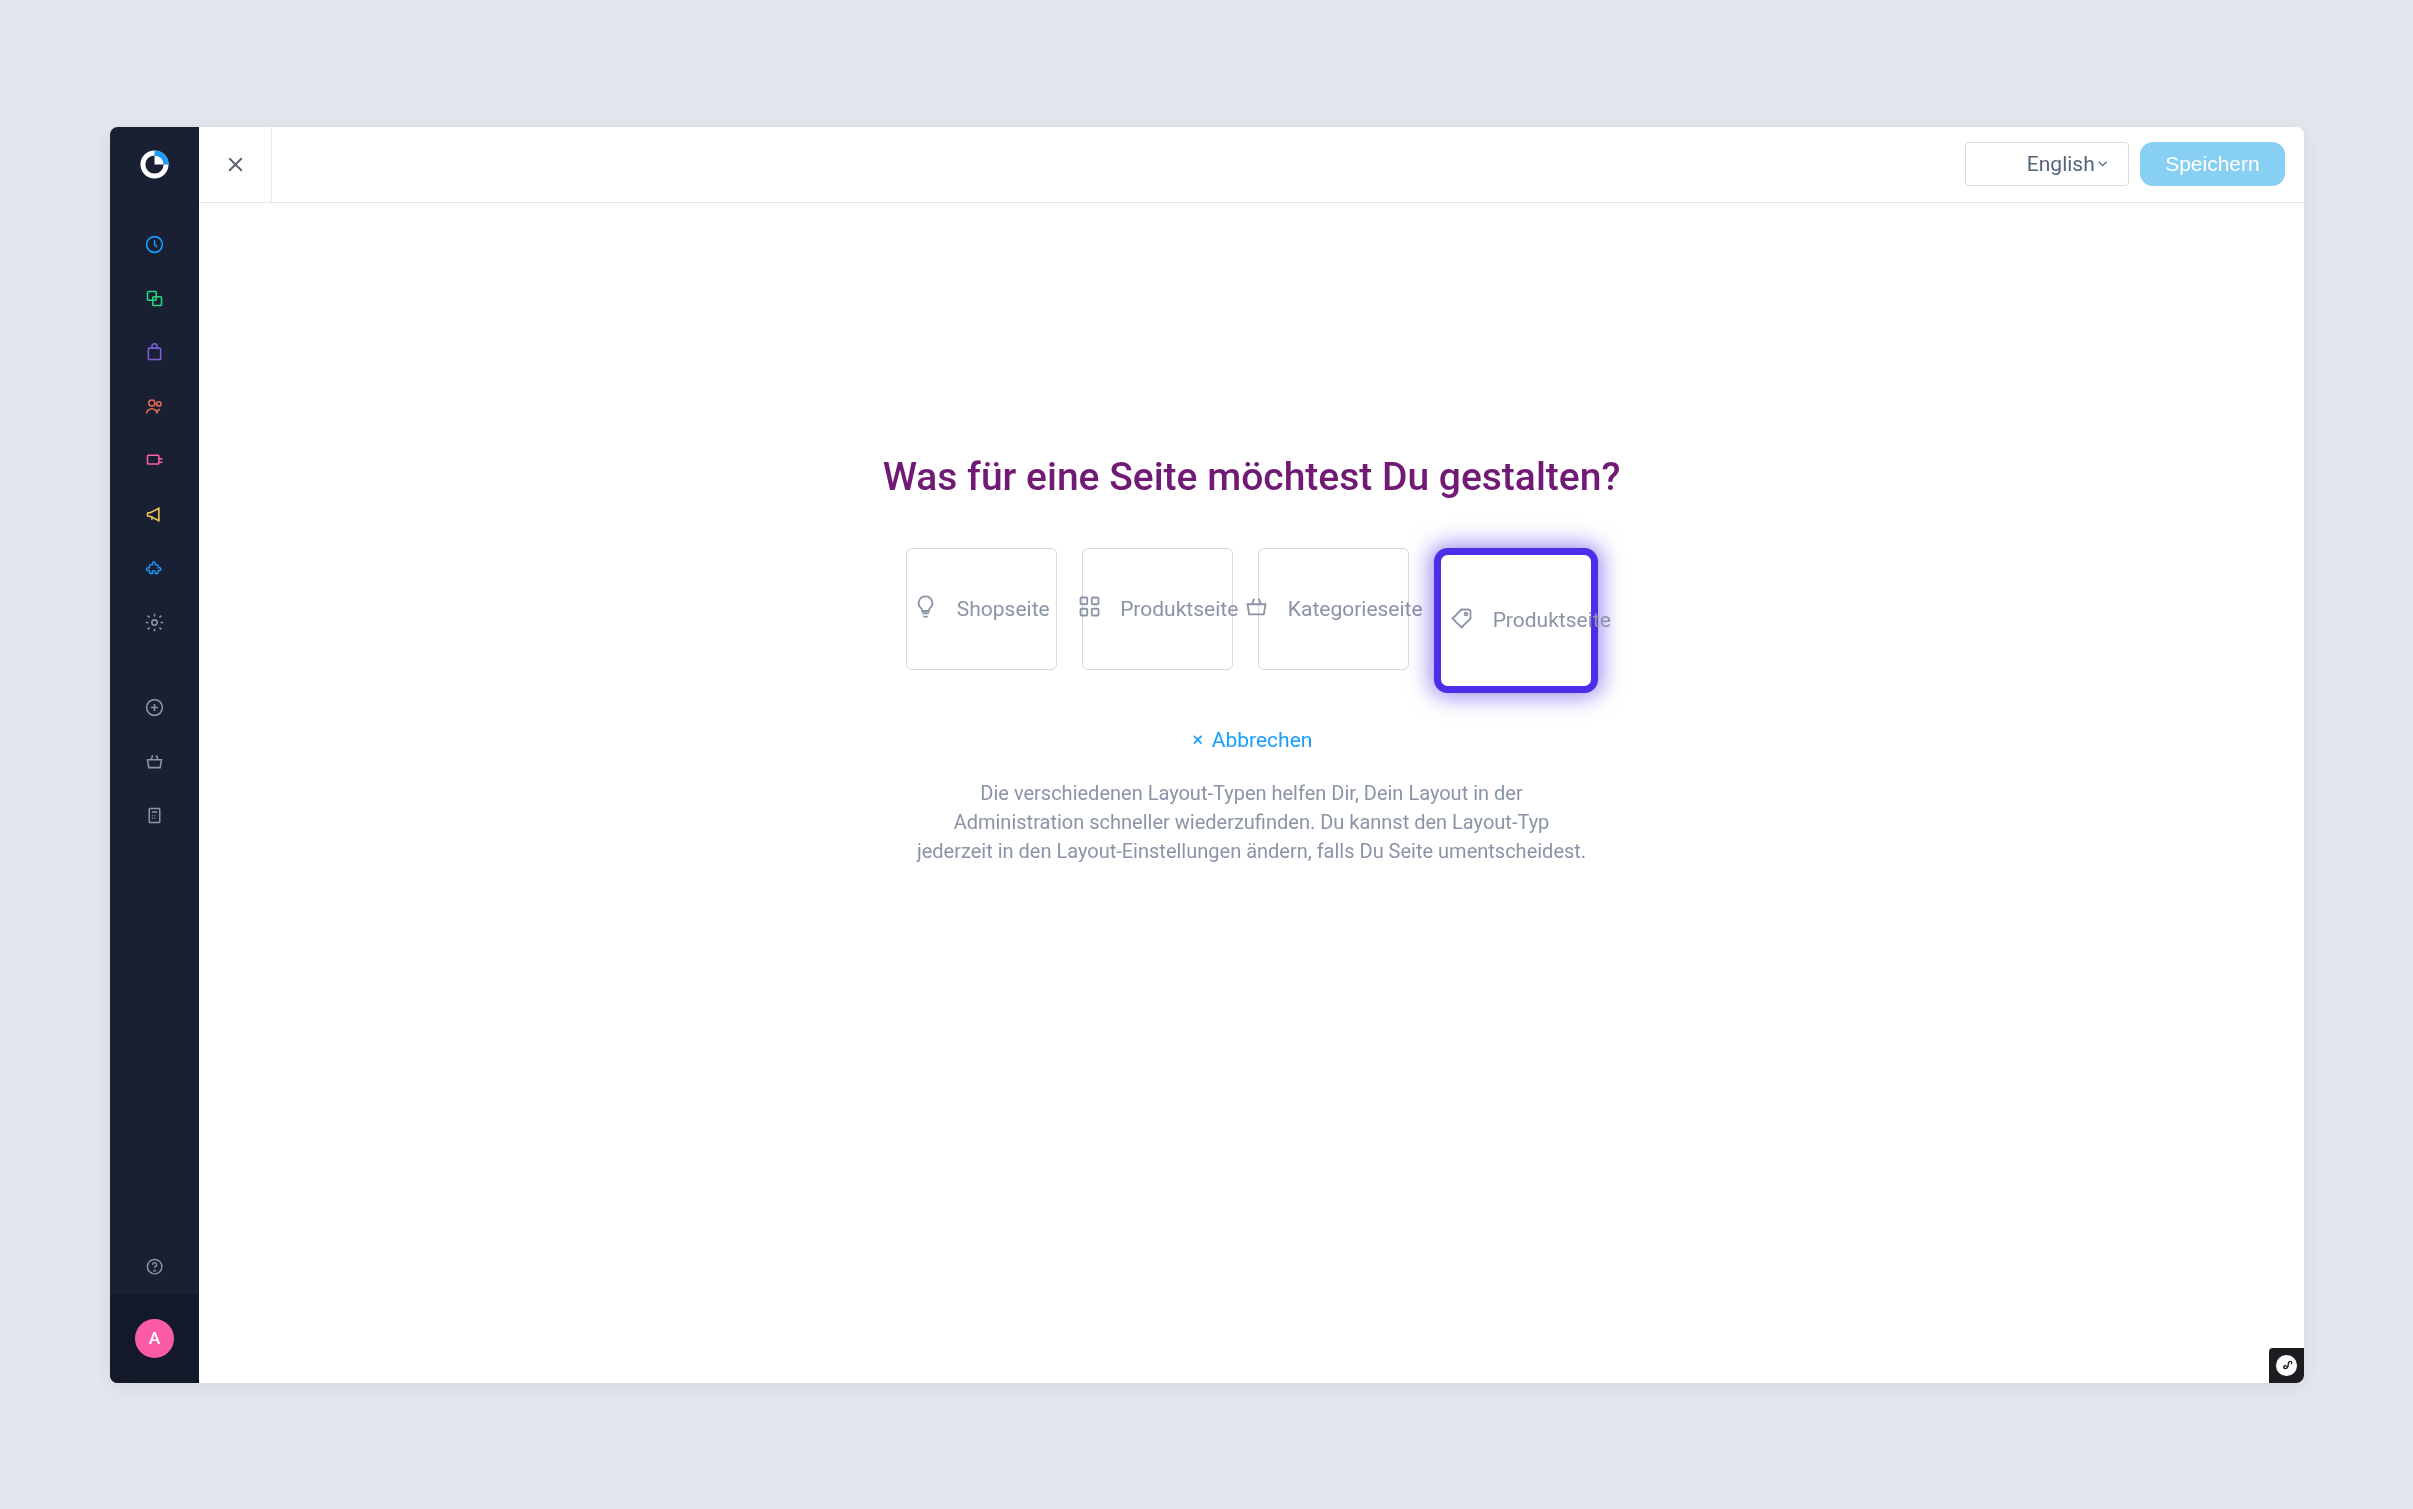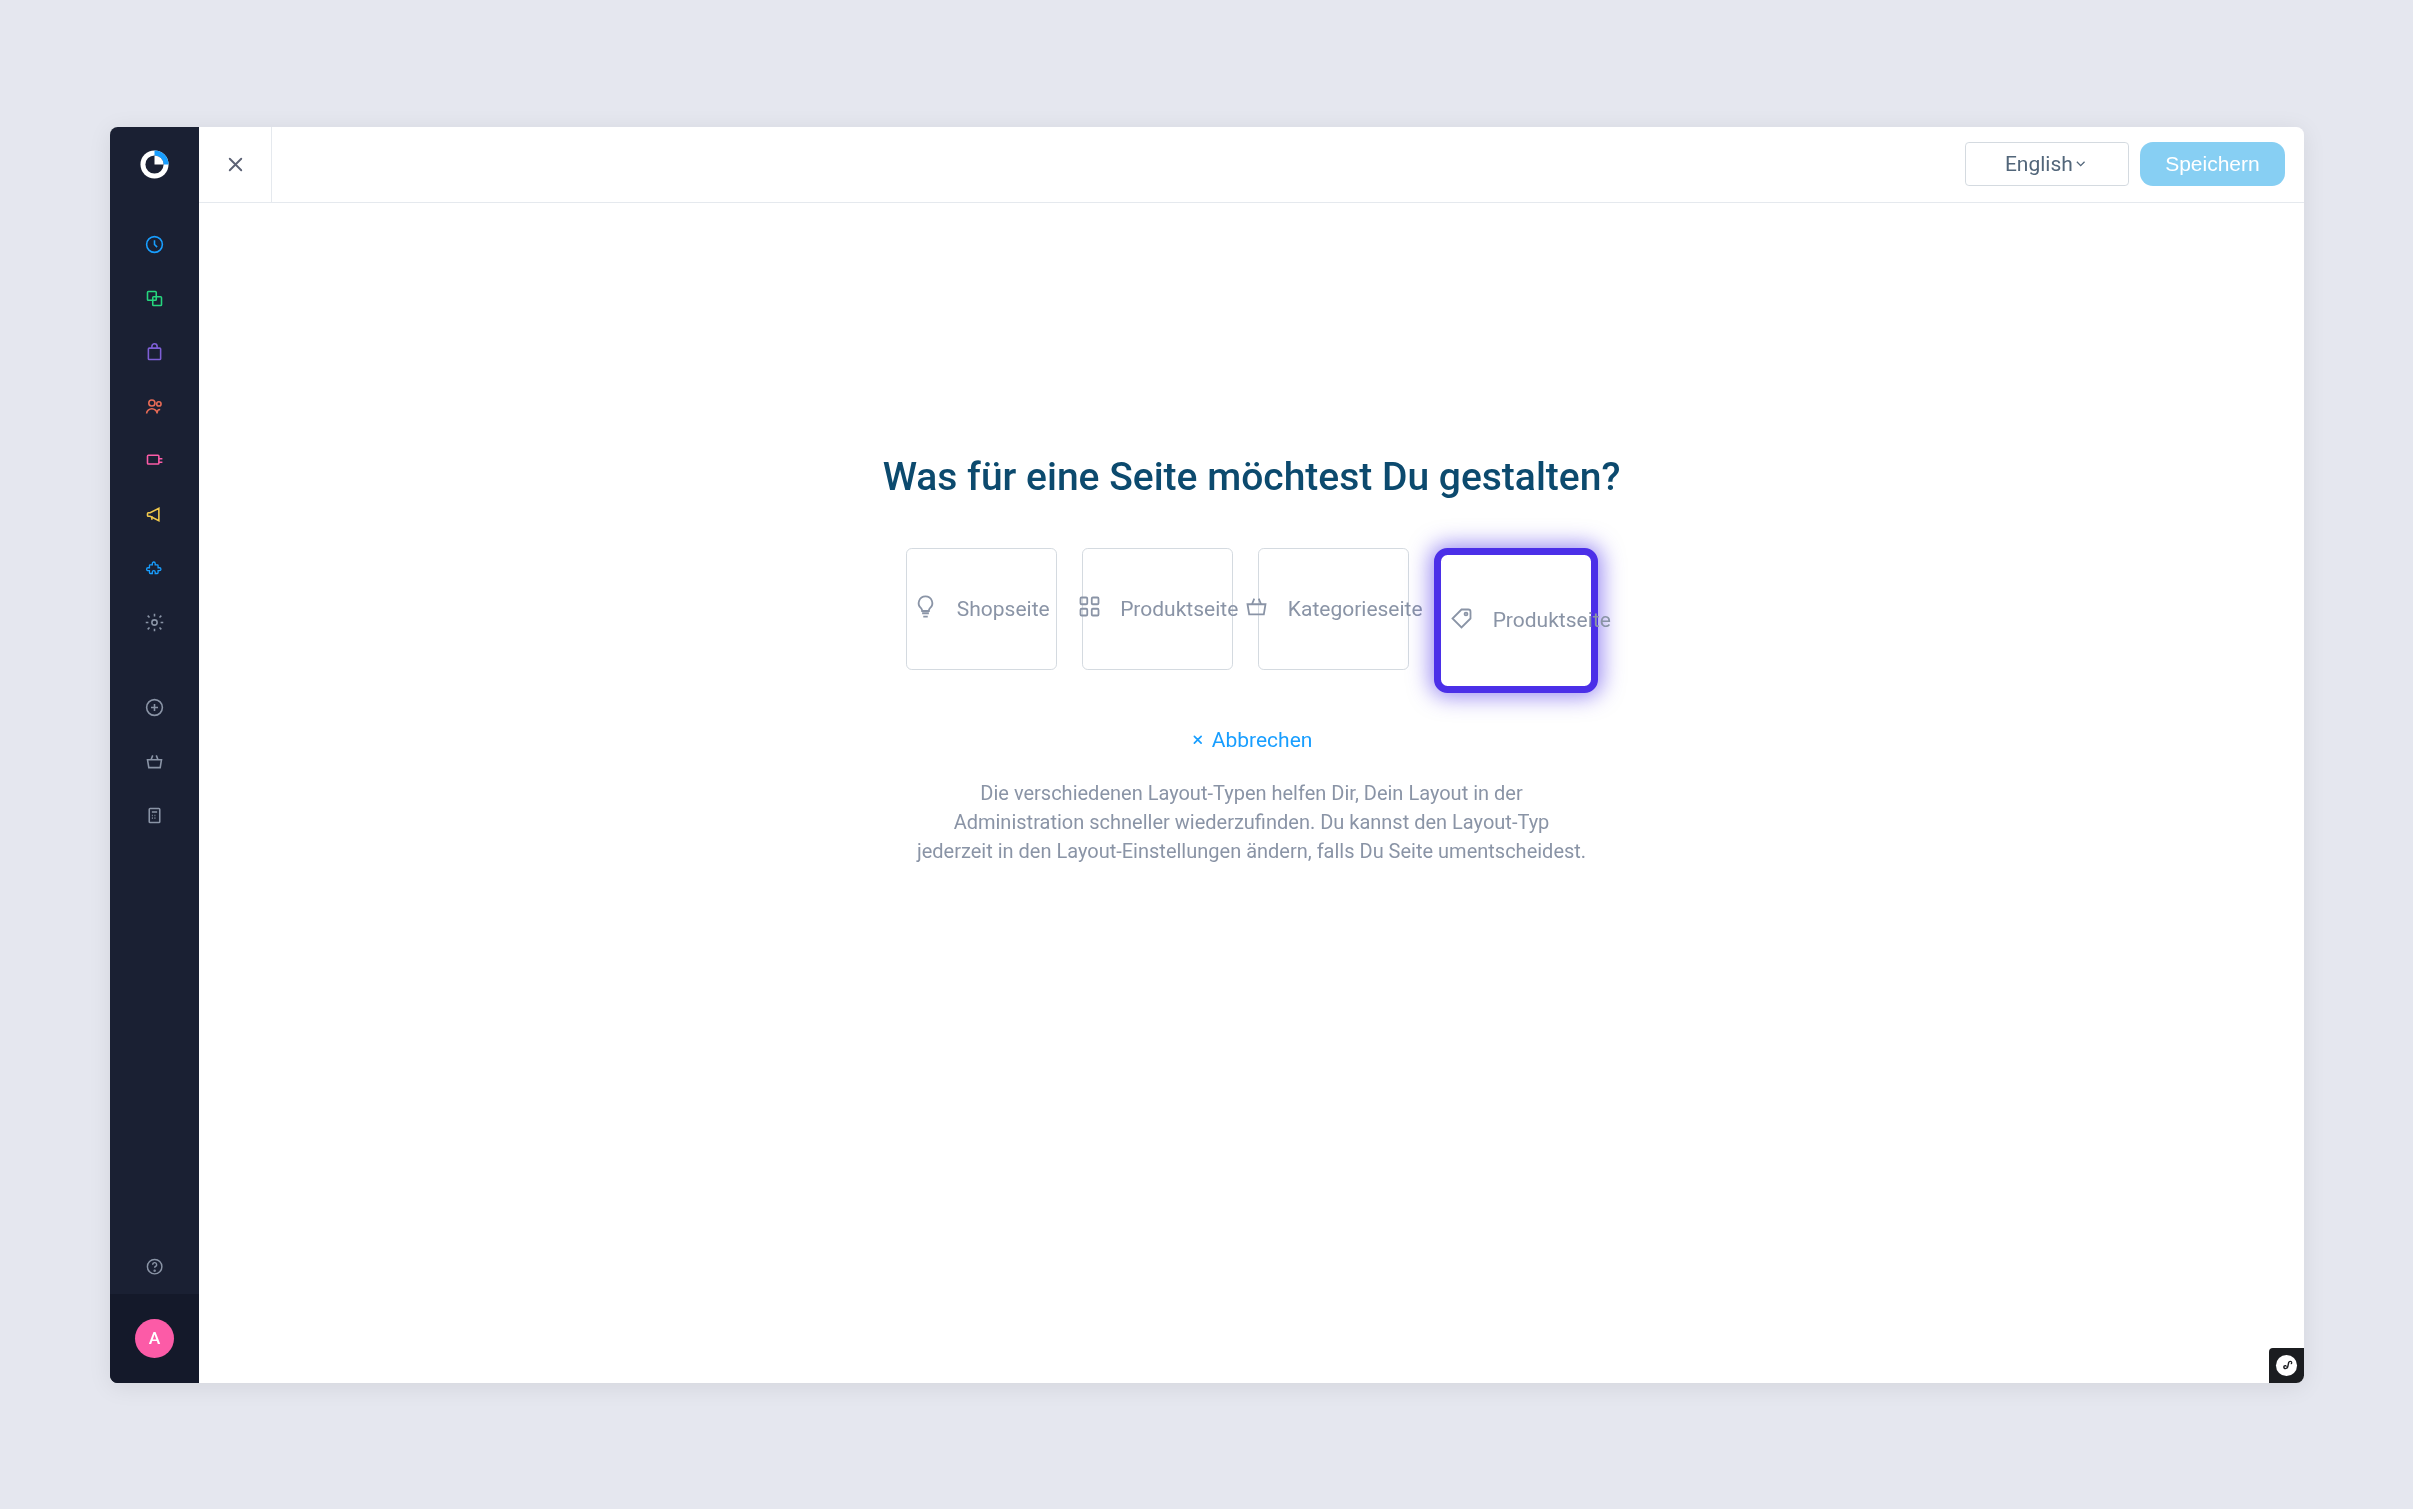--- a/index.html
+++ b/index.html
@@ -147,21 +147,21 @@
   flex: 1;
 }
 
 .lang-select {
   height: 44px;
   min-width: 164px;
   border: 1px solid #d4dae0;
   border-radius: 3.9px;
   display: flex;
   align-items: center;
-  justify-content: center;
+  justify-content: flex-end;
   padding: 0 17.4px;
   font-size: 21px;
   color: #52667a;
   cursor: pointer;
   margin-right: 11.6px;
 }
 
 .lang-select svg {
   width: 15.4px;
   height: 15.4px;
@@ -184,21 +184,21 @@
   flex: 1;
   display: flex;
   flex-direction: column;
   align-items: center;
   padding-top: 251px;
 }
 
 .heading {
   font-size: 39px;
   font-weight: 500;
-  color: #0c4a6e;
+  color: #701a75;
   margin-bottom: 48px;
 }
 
 .options {
   display: flex;
   gap: 25px;
   margin-bottom: 35px;
 }
 
 .option-card {

